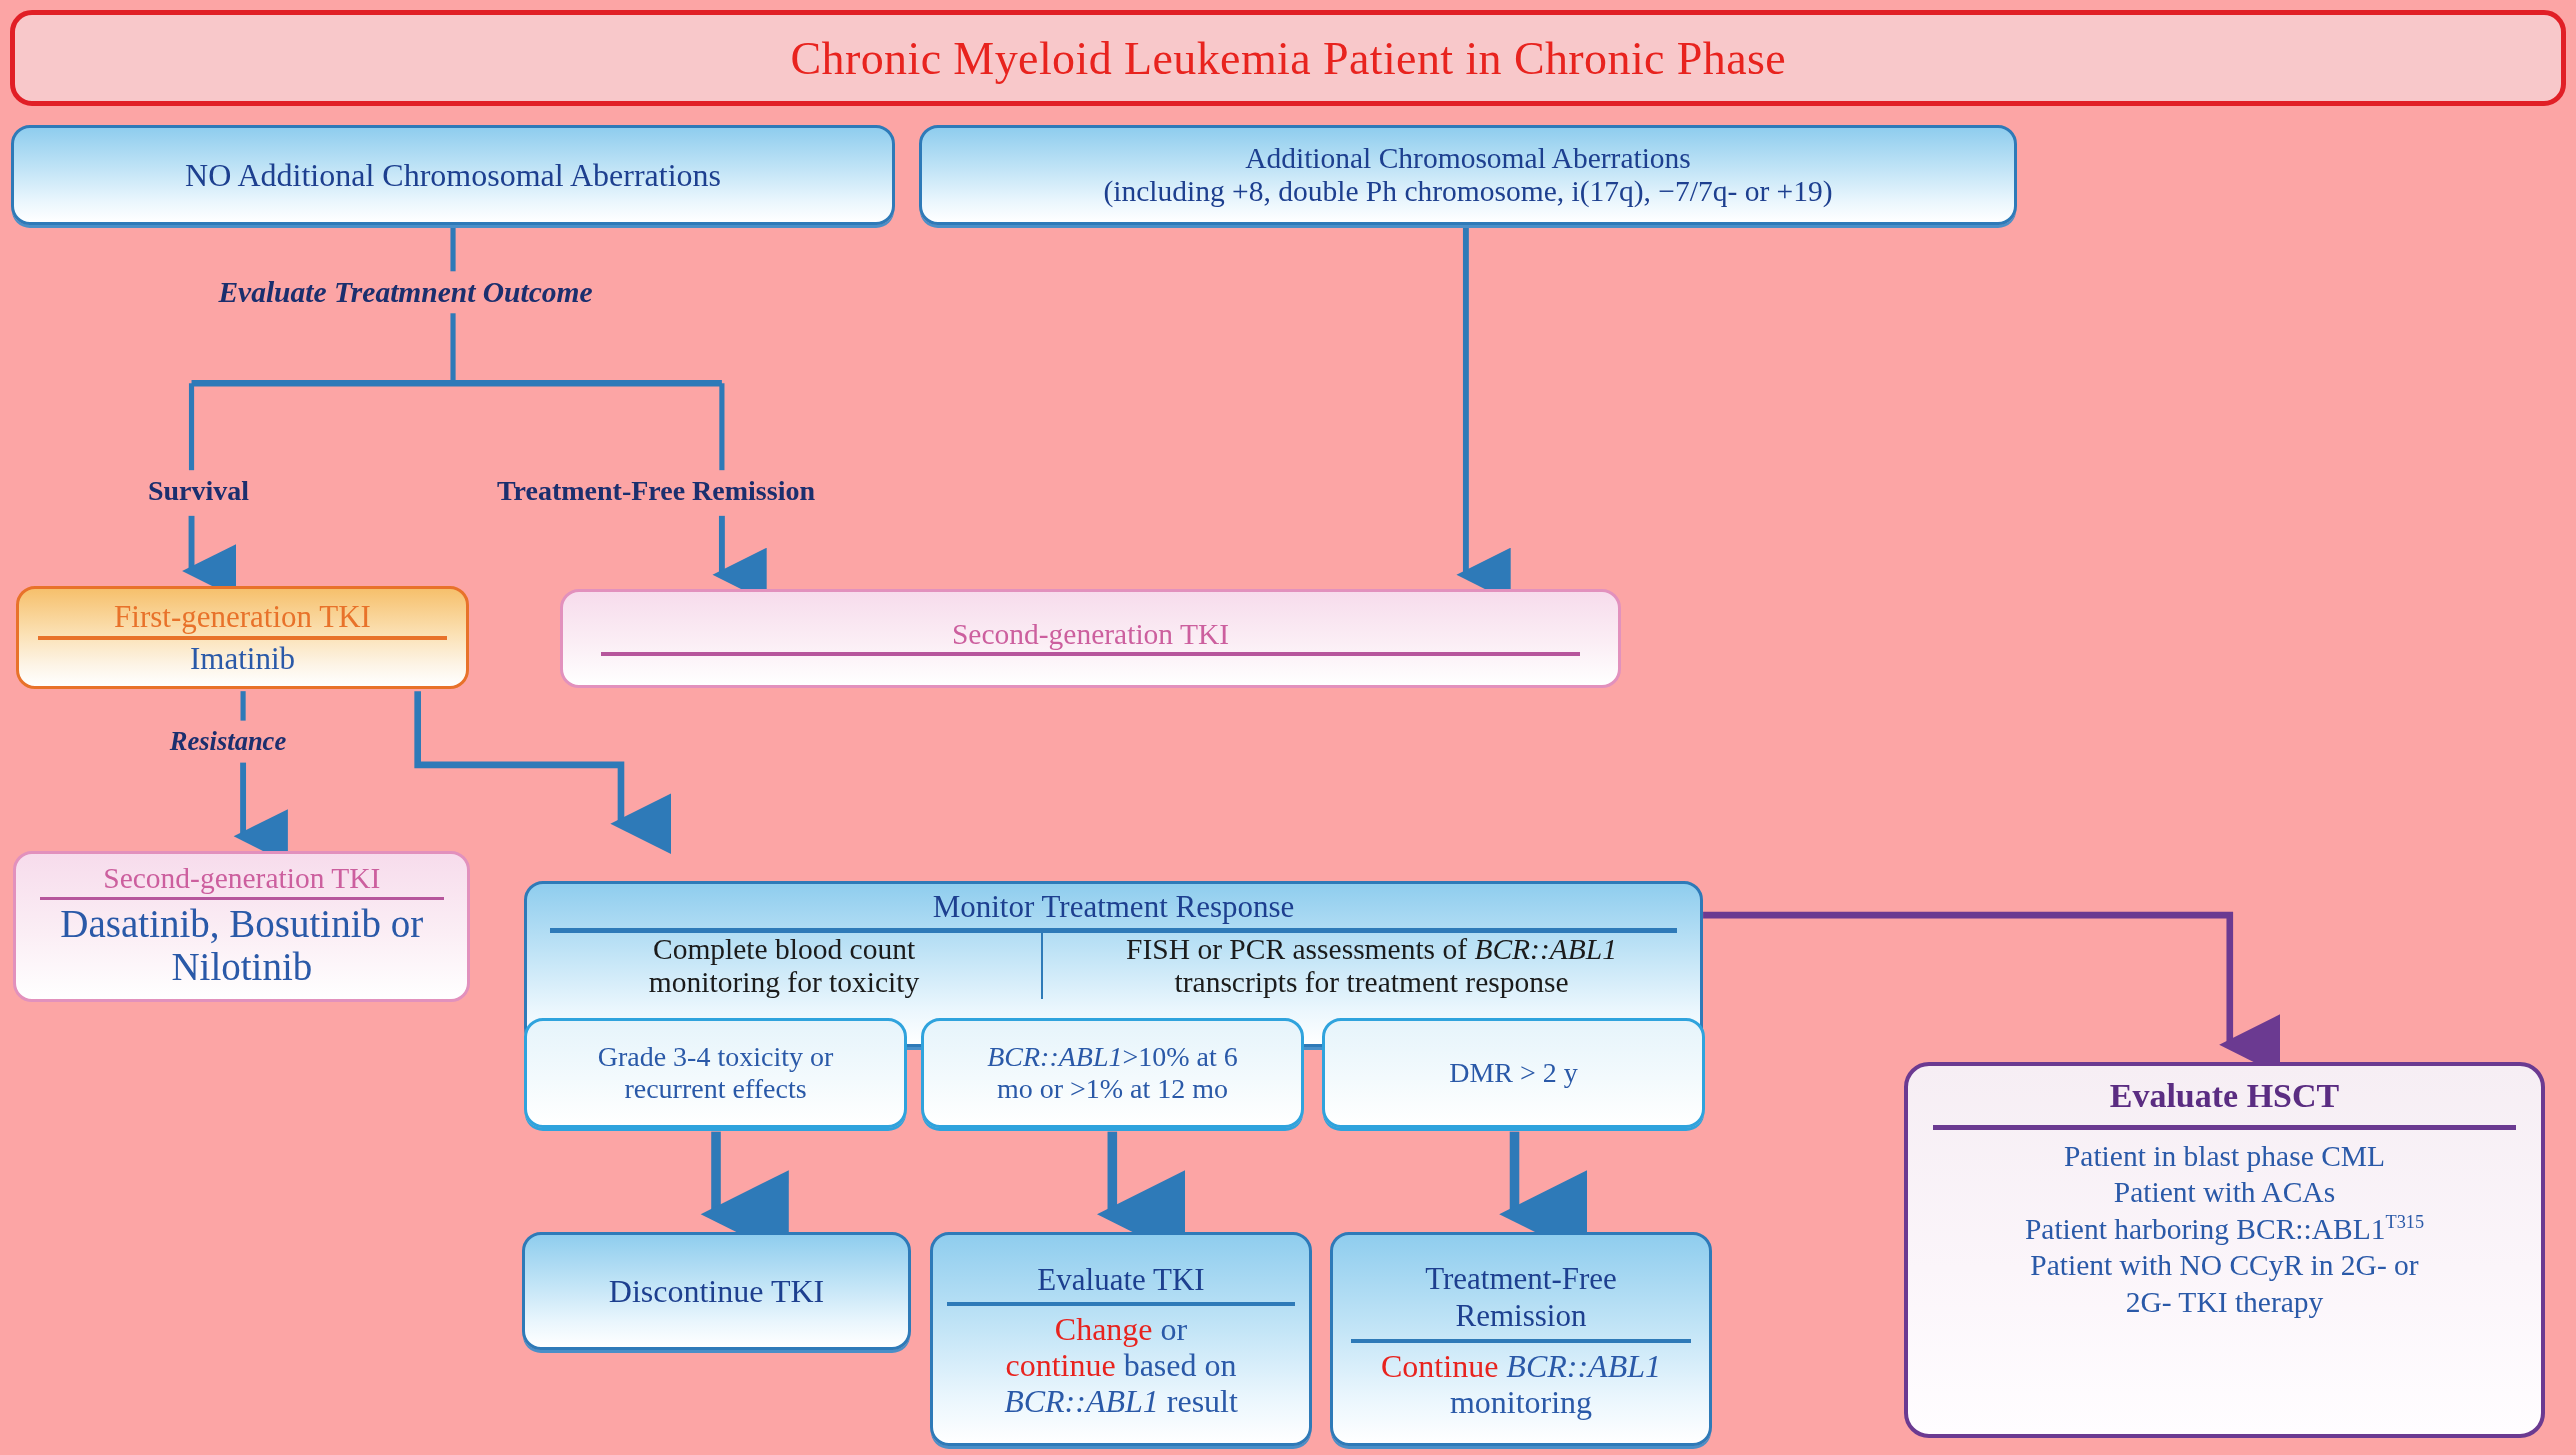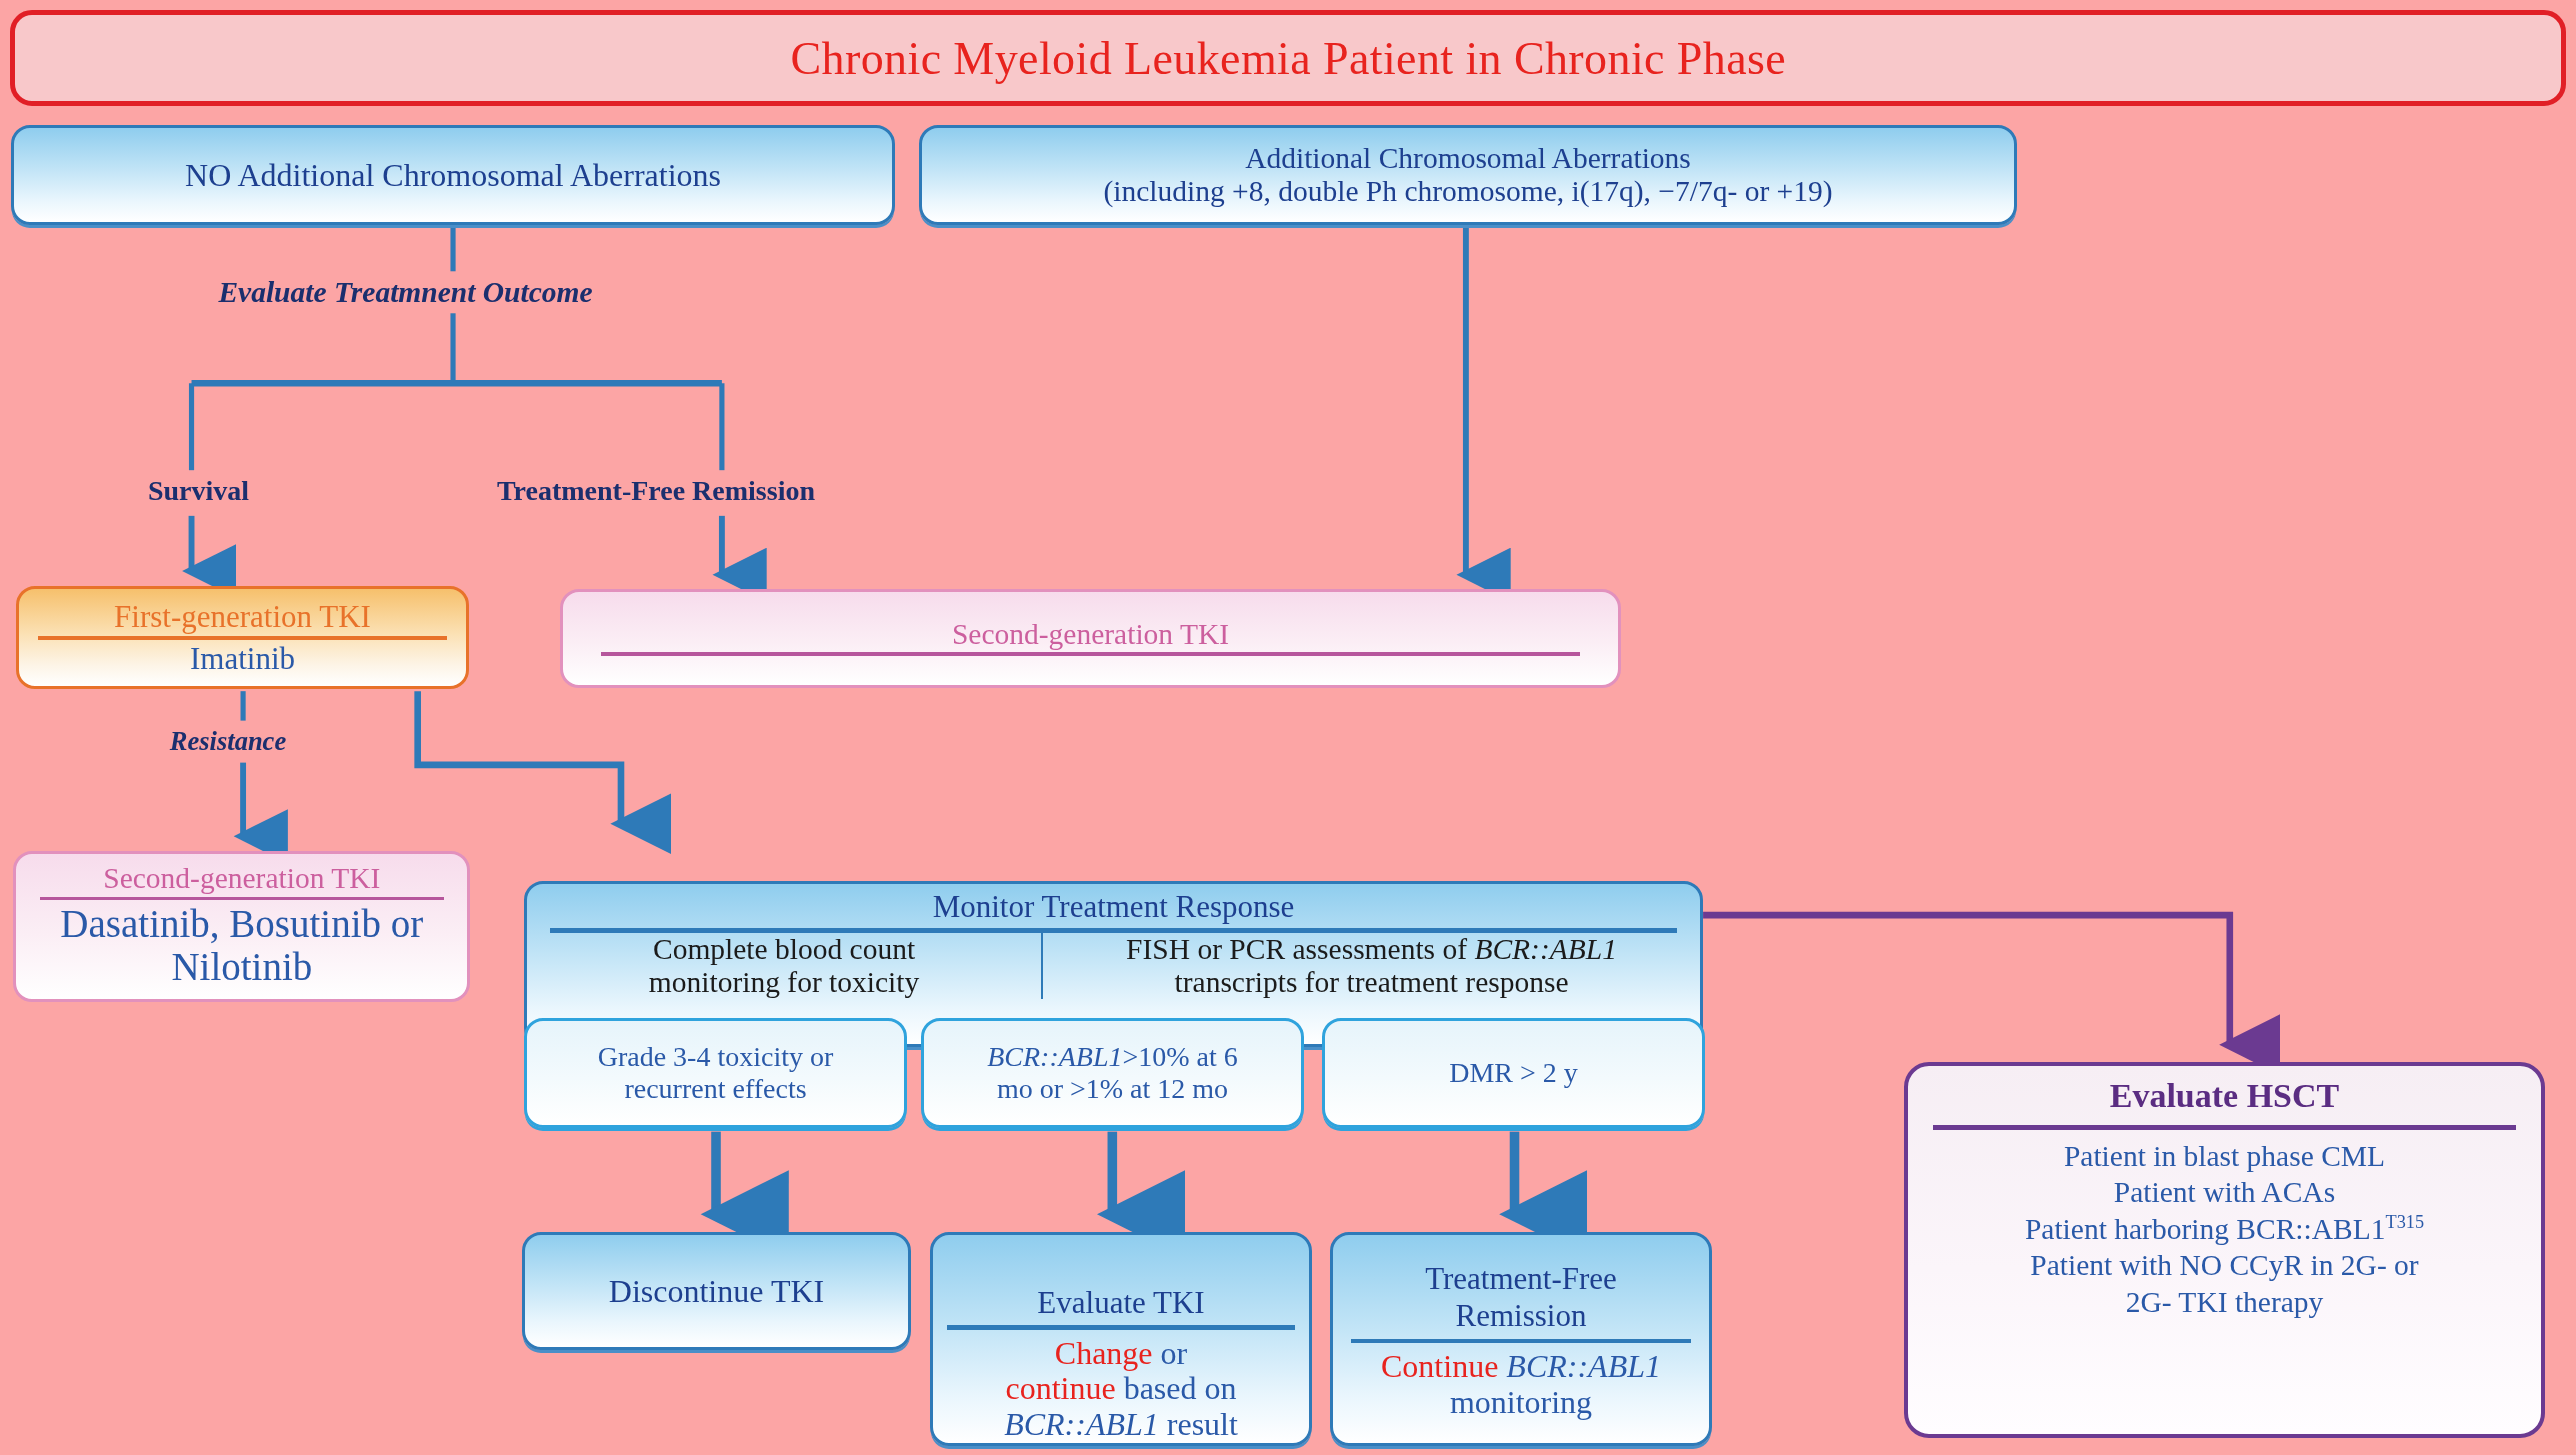--- a/index.html
+++ b/index.html
@@ -77,21 +77,21 @@
                box-sizing:border-box;text-align:justify;text-align-last:center;}
   #monitor em{font-style:italic;}
 
   .crit{height:110px;font-size:28px;line-height:1.14;padding:0 7.4px;}
   #crit1{left:524px;top:1018px;width:383px;}
   #crit2{left:921px;top:1018px;width:383px;}
   #crit3{left:1322px;top:1018px;width:383px;}
   .crit em{font-style:italic;}
 
   #out1{left:522px;top:1232px;width:389px;height:118px;font-size:32px;}
-  #out2{left:930px;top:1232px;width:382px;height:214px;padding:0 5px;justify-content:flex-end;}
+  #out2{left:930px;top:1232px;width:382px;height:214px;padding:0 5px;}
   #out3{left:1330px;top:1232px;width:382px;height:214px;padding:0 8.8px;}
   #out2 .hd,#out3 .hd{font-size:31px;color:#1d3f8f;line-height:1.08;padding-top:4.4px;}
   #out2 .rule,#out3 .rule{height:4.4px;background:#2e7ab8;width:95%;margin:5.9px 0 5.9px;}
   #out2 .bd,#out3 .bd{font-size:32px;color:#2a59a8;line-height:1.12;}
   .red-w{color:#e8231e;}
 
   #hsct{left:1904px;top:1062px;width:641px;height:376px;align-items:stretch;justify-content:flex-start;}
   #hsct .hd{font-size:34px;font-weight:bold;color:#5b2d82;text-align:center;padding-top:13.3px;line-height:1;}
   #hsct .rule{height:5.2px;background:#6b3a91;width:92%;margin:11.8px auto 7.4px;}
   #hsct .list{font-size:29.5px;color:#2a59a8;line-height:1.24;text-align:center;padding:0 19px;}

